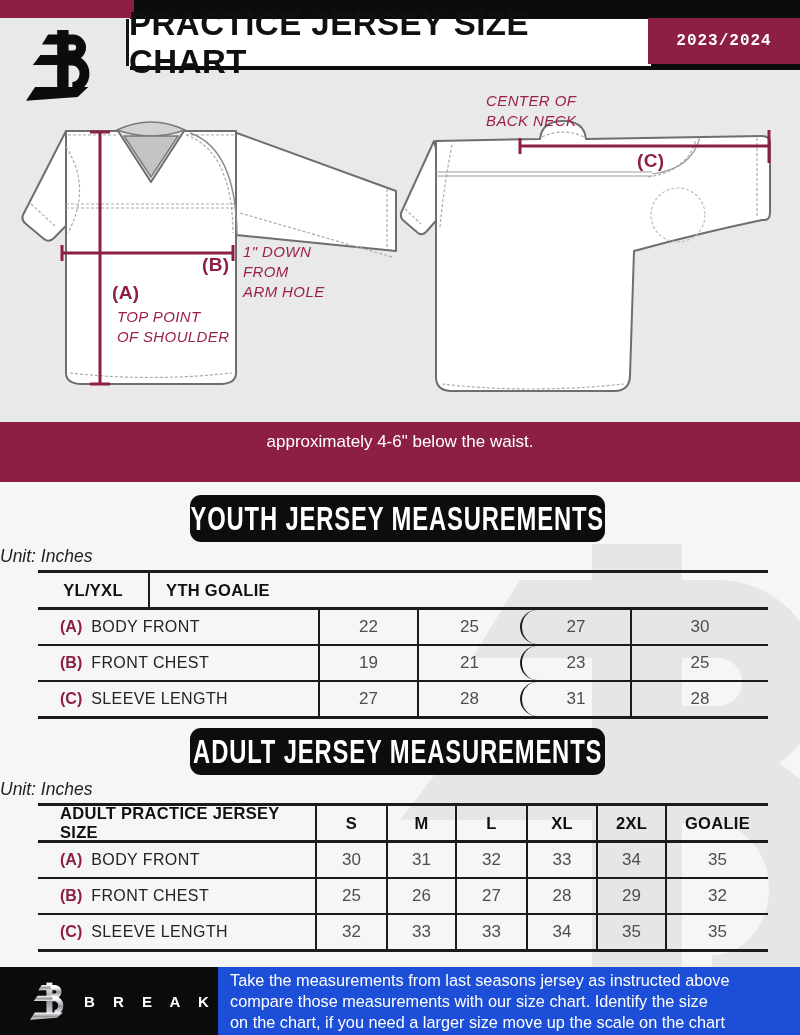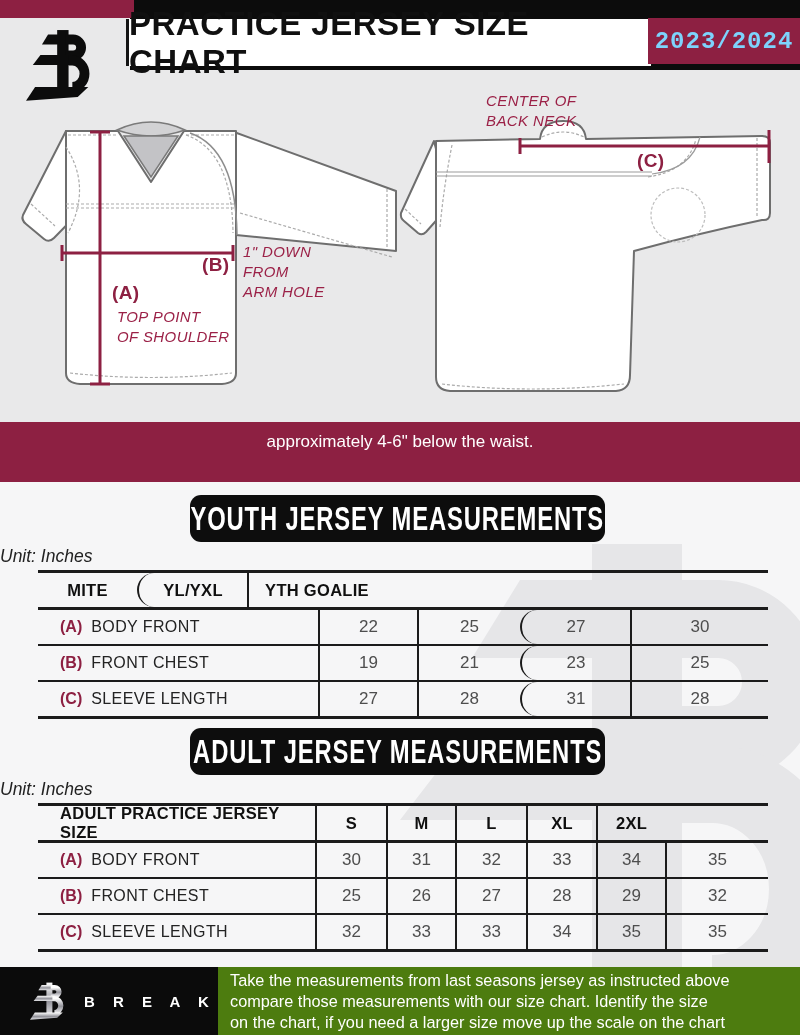--- a/index.html
+++ b/index.html
@@ -9,21 +9,21 @@
   
   .strip-maroon{position:absolute;left:0;top:0;width:134px;height:18px;background:#8d2042;}
   .strip-black{position:absolute;left:134px;top:0;width:666px;height:18px;background:#0c0c0c;}
   .header-band{position:absolute;left:130px;top:18px;width:670px;height:52px;background:#0c0c0c;}
   .title-box{position:absolute;left:126px;top:19px;width:522px;height:47px;background:#ffffff;
     border-left:3px solid #141414;display:flex;align-items:center;justify-content:center;z-index:2;}
   .title-box span{font-weight:800;font-size:33px;color:#101010;letter-spacing:0.5px;}
   .year-box{position:absolute;left:648px;top:18px;width:152px;height:46px;background:#8d2042;
     display:flex;align-items:center;justify-content:center;z-index:2;}
   .year-box span{font-family:"Liberation Mono","DejaVu Sans Mono",monospace;font-weight:700;
-    font-size:24px;color:#7dd3fc;letter-spacing:1px;}
+    font-size:16px;color:#ffffff;letter-spacing:1px;}
   .brand-logo{position:absolute;left:26px;top:24px;width:76px;height:82px;color:#0c0c0c;z-index:2;}
 
   
   .diagram{position:absolute;left:0;top:85px;width:800px;height:337px;}
   .diagram svg{position:absolute;left:0;top:0;}
   .dlabel{position:absolute;color:#9b2147;font-size:15px;font-style:italic;line-height:20px;white-space:pre-line;letter-spacing:0.4px;}
   .dkey{position:absolute;color:#8d2042;font-size:19px;font-weight:800;font-style:normal;}
 
   
   .notice{position:absolute;left:0;top:422px;width:800px;height:60px;background:#8d2042;color:#fff;
@@ -61,21 +61,21 @@
   .t-youth .c3{width:110px;border-radius:17px;} .t-youth .c4{width:138px;}
   
   .t-adult .c0{width:277px;} .t-adult .c1{width:71px;} .t-adult .c2{width:69px;}
   .t-adult .c3{width:71px;} .t-adult .c4{width:70px;} .t-adult .c5{width:69px;} .t-adult .c6{width:103px;}
 
   
   .footer{position:absolute;left:0;top:967px;width:800px;height:68px;background:#0b0b0b;z-index:3;}
   .footer-logo{position:absolute;left:30px;top:12px;width:40px;height:44px;}
   .footer-brand{position:absolute;left:84px;top:0;height:68px;display:flex;align-items:center;
     color:#fff;font-weight:700;font-size:15px;letter-spacing:7px;}
-  .footer-note{position:absolute;left:218px;top:0;width:582px;height:68px;background:#4d7c0f;color:#fff;
+  .footer-note{position:absolute;left:218px;top:0;width:582px;height:68px;background:#1d4ed8;color:#fff;
     box-sizing:border-box;padding:3px 10px 0 12px;font-size:16.3px;line-height:21px;}
 </style>
 </head>
 <body>
 
 <svg width="0" height="0" style="position:absolute">
   <defs>
     <g id="blogo">
       <polygon points="41,4 56,4 56,88 41,88" fill="currentColor"></polygon>
       <polygon points="29,10 52,10 52,23 21,23" fill="currentColor"></polygon>
@@ -190,23 +190,20 @@
     <use href="#blogo"></use>
   </svg>
 
   <div class="pill pill-youth">
     <span>YOUTH JERSEY MEASUREMENTS</span>
   </div>
   <div class="unit unit-youth">Unit: Inches</div>
 
   <div class="mtable t-youth">
     <div class="trow hdr">
-      <div class="tc c1">
-          <span>MITE</span>
-        </div>
       <div class="tc c3">
           <span>YL/YXL</span>
         </div>
       <div class="tc c4">
           <span>YTH GOALIE</span>
         </div>
     </div>
     <div class="trow r1">
       <div class="tc lbl c0">
           <span class="rk">(A)</span>
@@ -280,20 +277,23 @@
           <span>M</span>
         </div>
       <div class="tc c3">
           <span>L</span>
         </div>
       <div class="tc c4">
           <span>XL</span>
         </div>
       <div class="tc c5">
           <span>2XL</span>
+        </div>
+      <div class="tc c6">
+          <span>GOALIE</span>
         </div>
     </div>
     <div class="trow r1">
       <div class="tc lbl c0">
           <span class="rk">(A)</span>
           <span class="rl">BODY FRONT</span>
         </div>
       <div class="tc c1">
           <span class="tv">30</span>
         </div>

